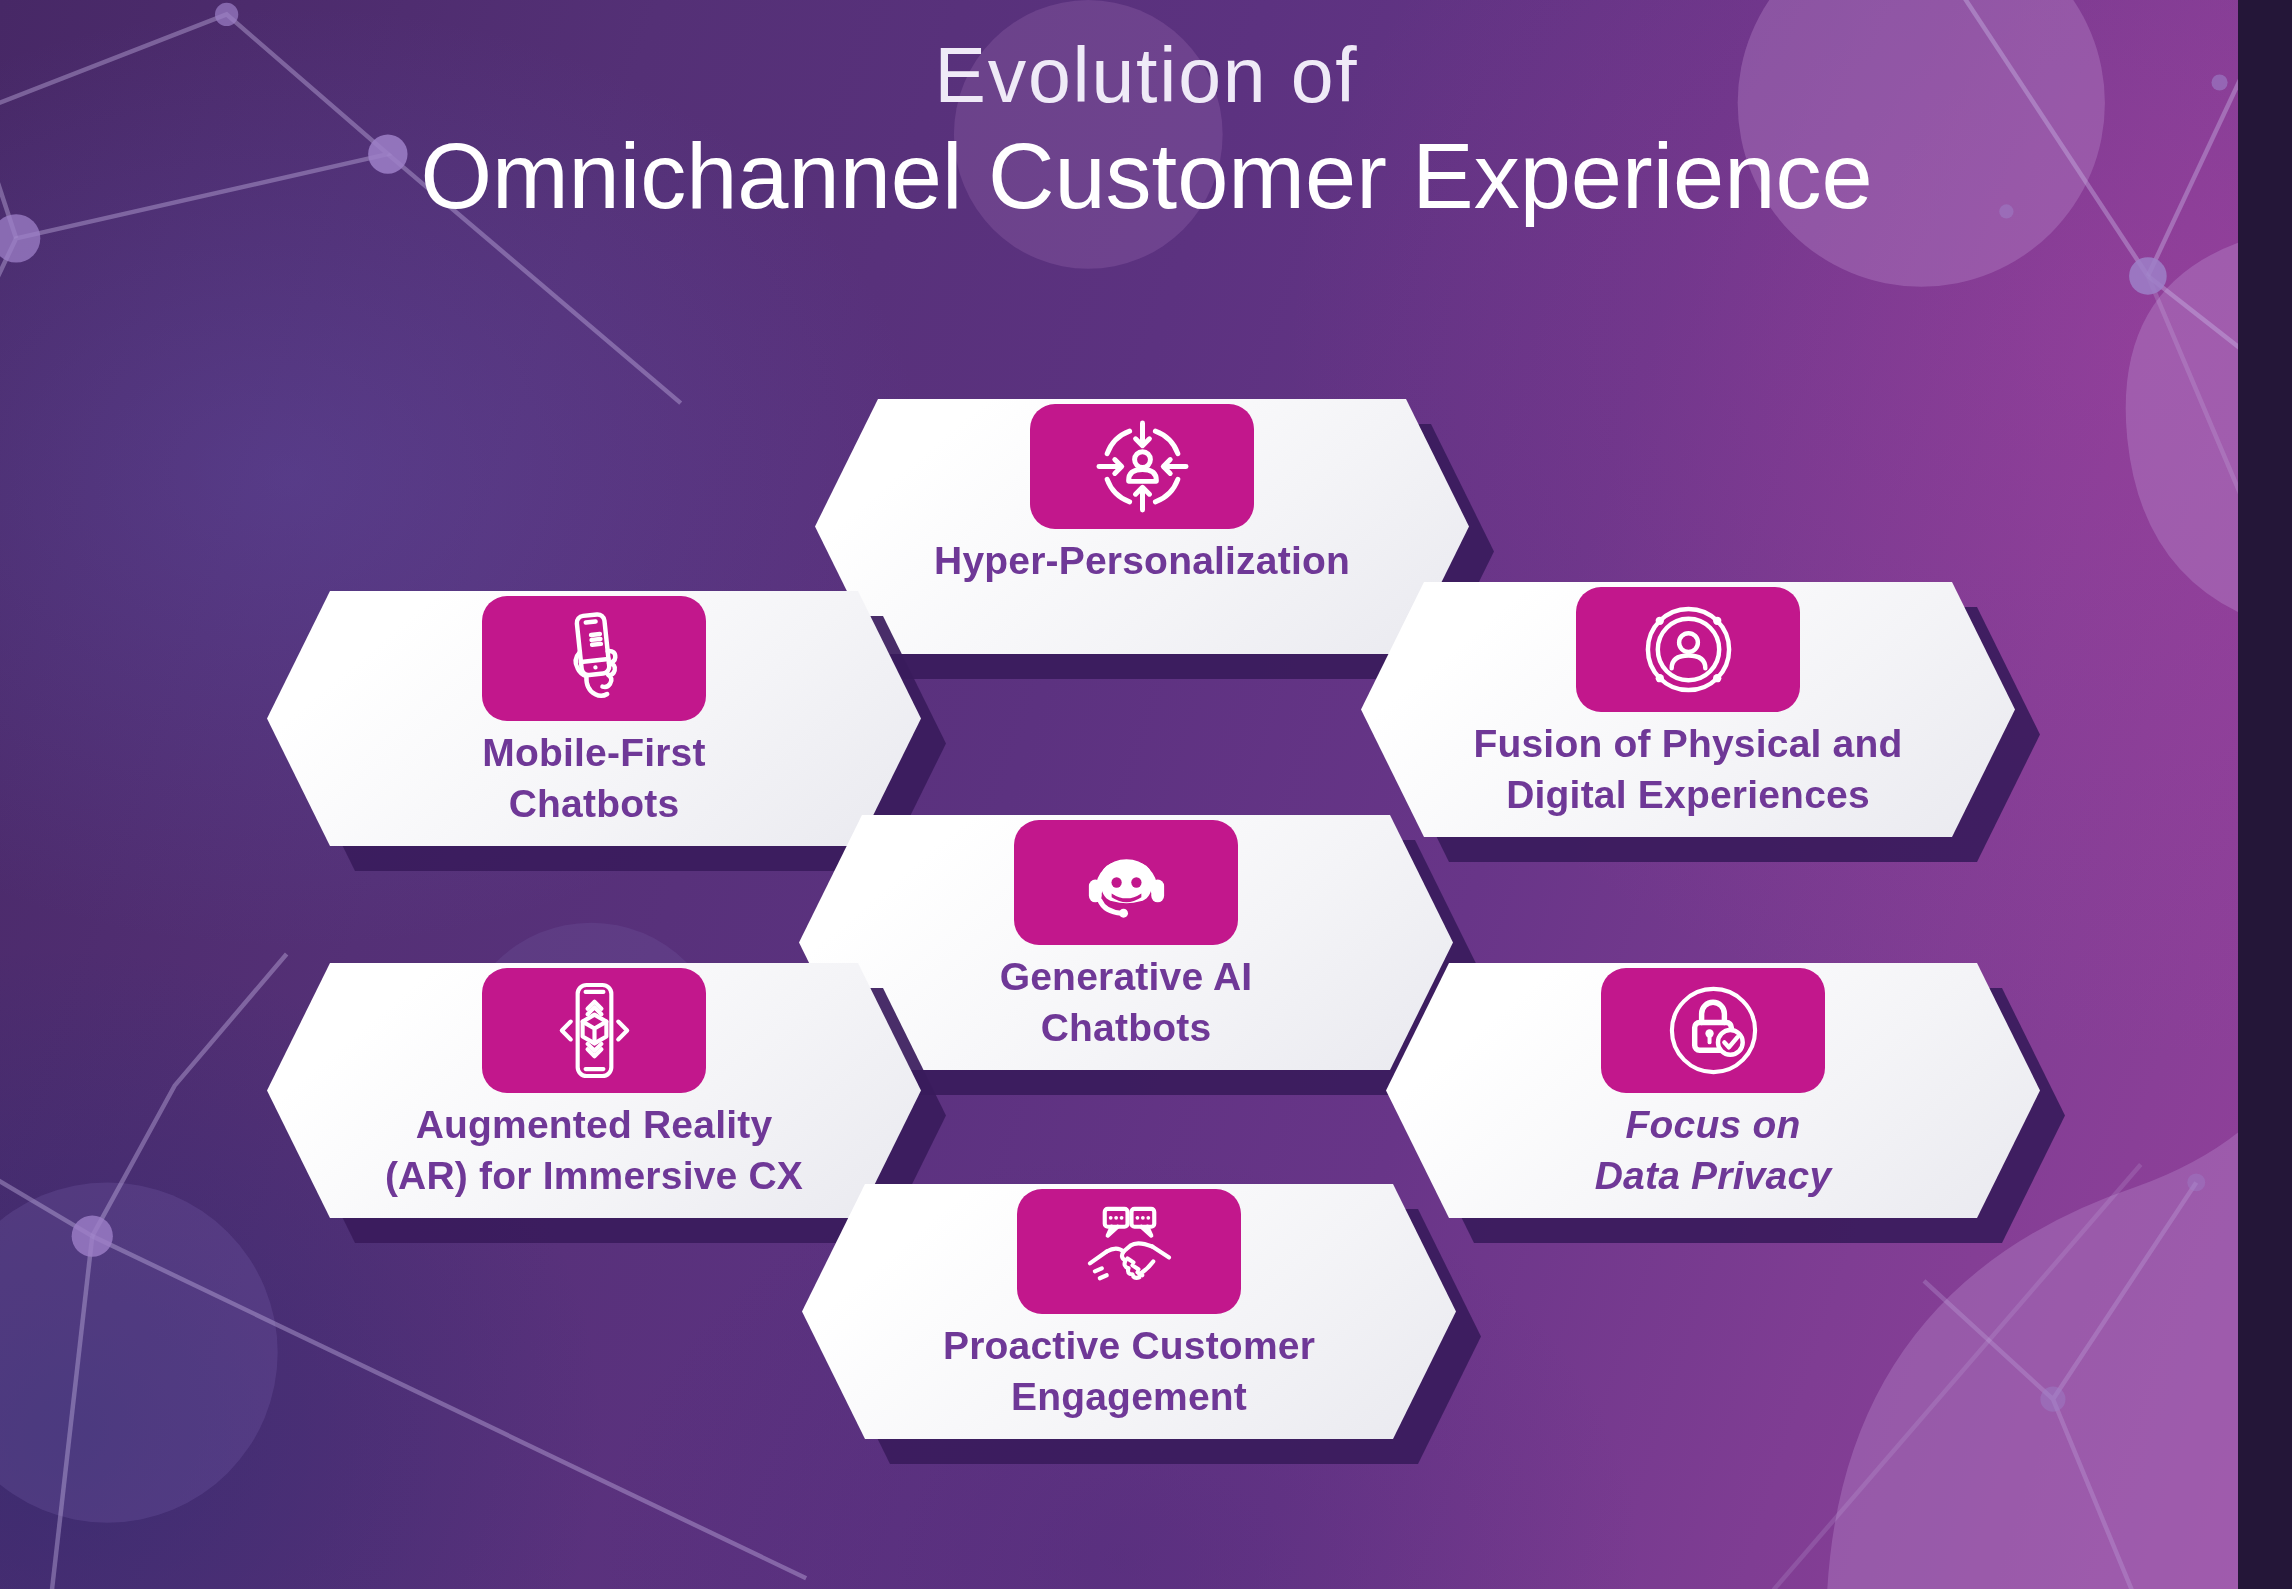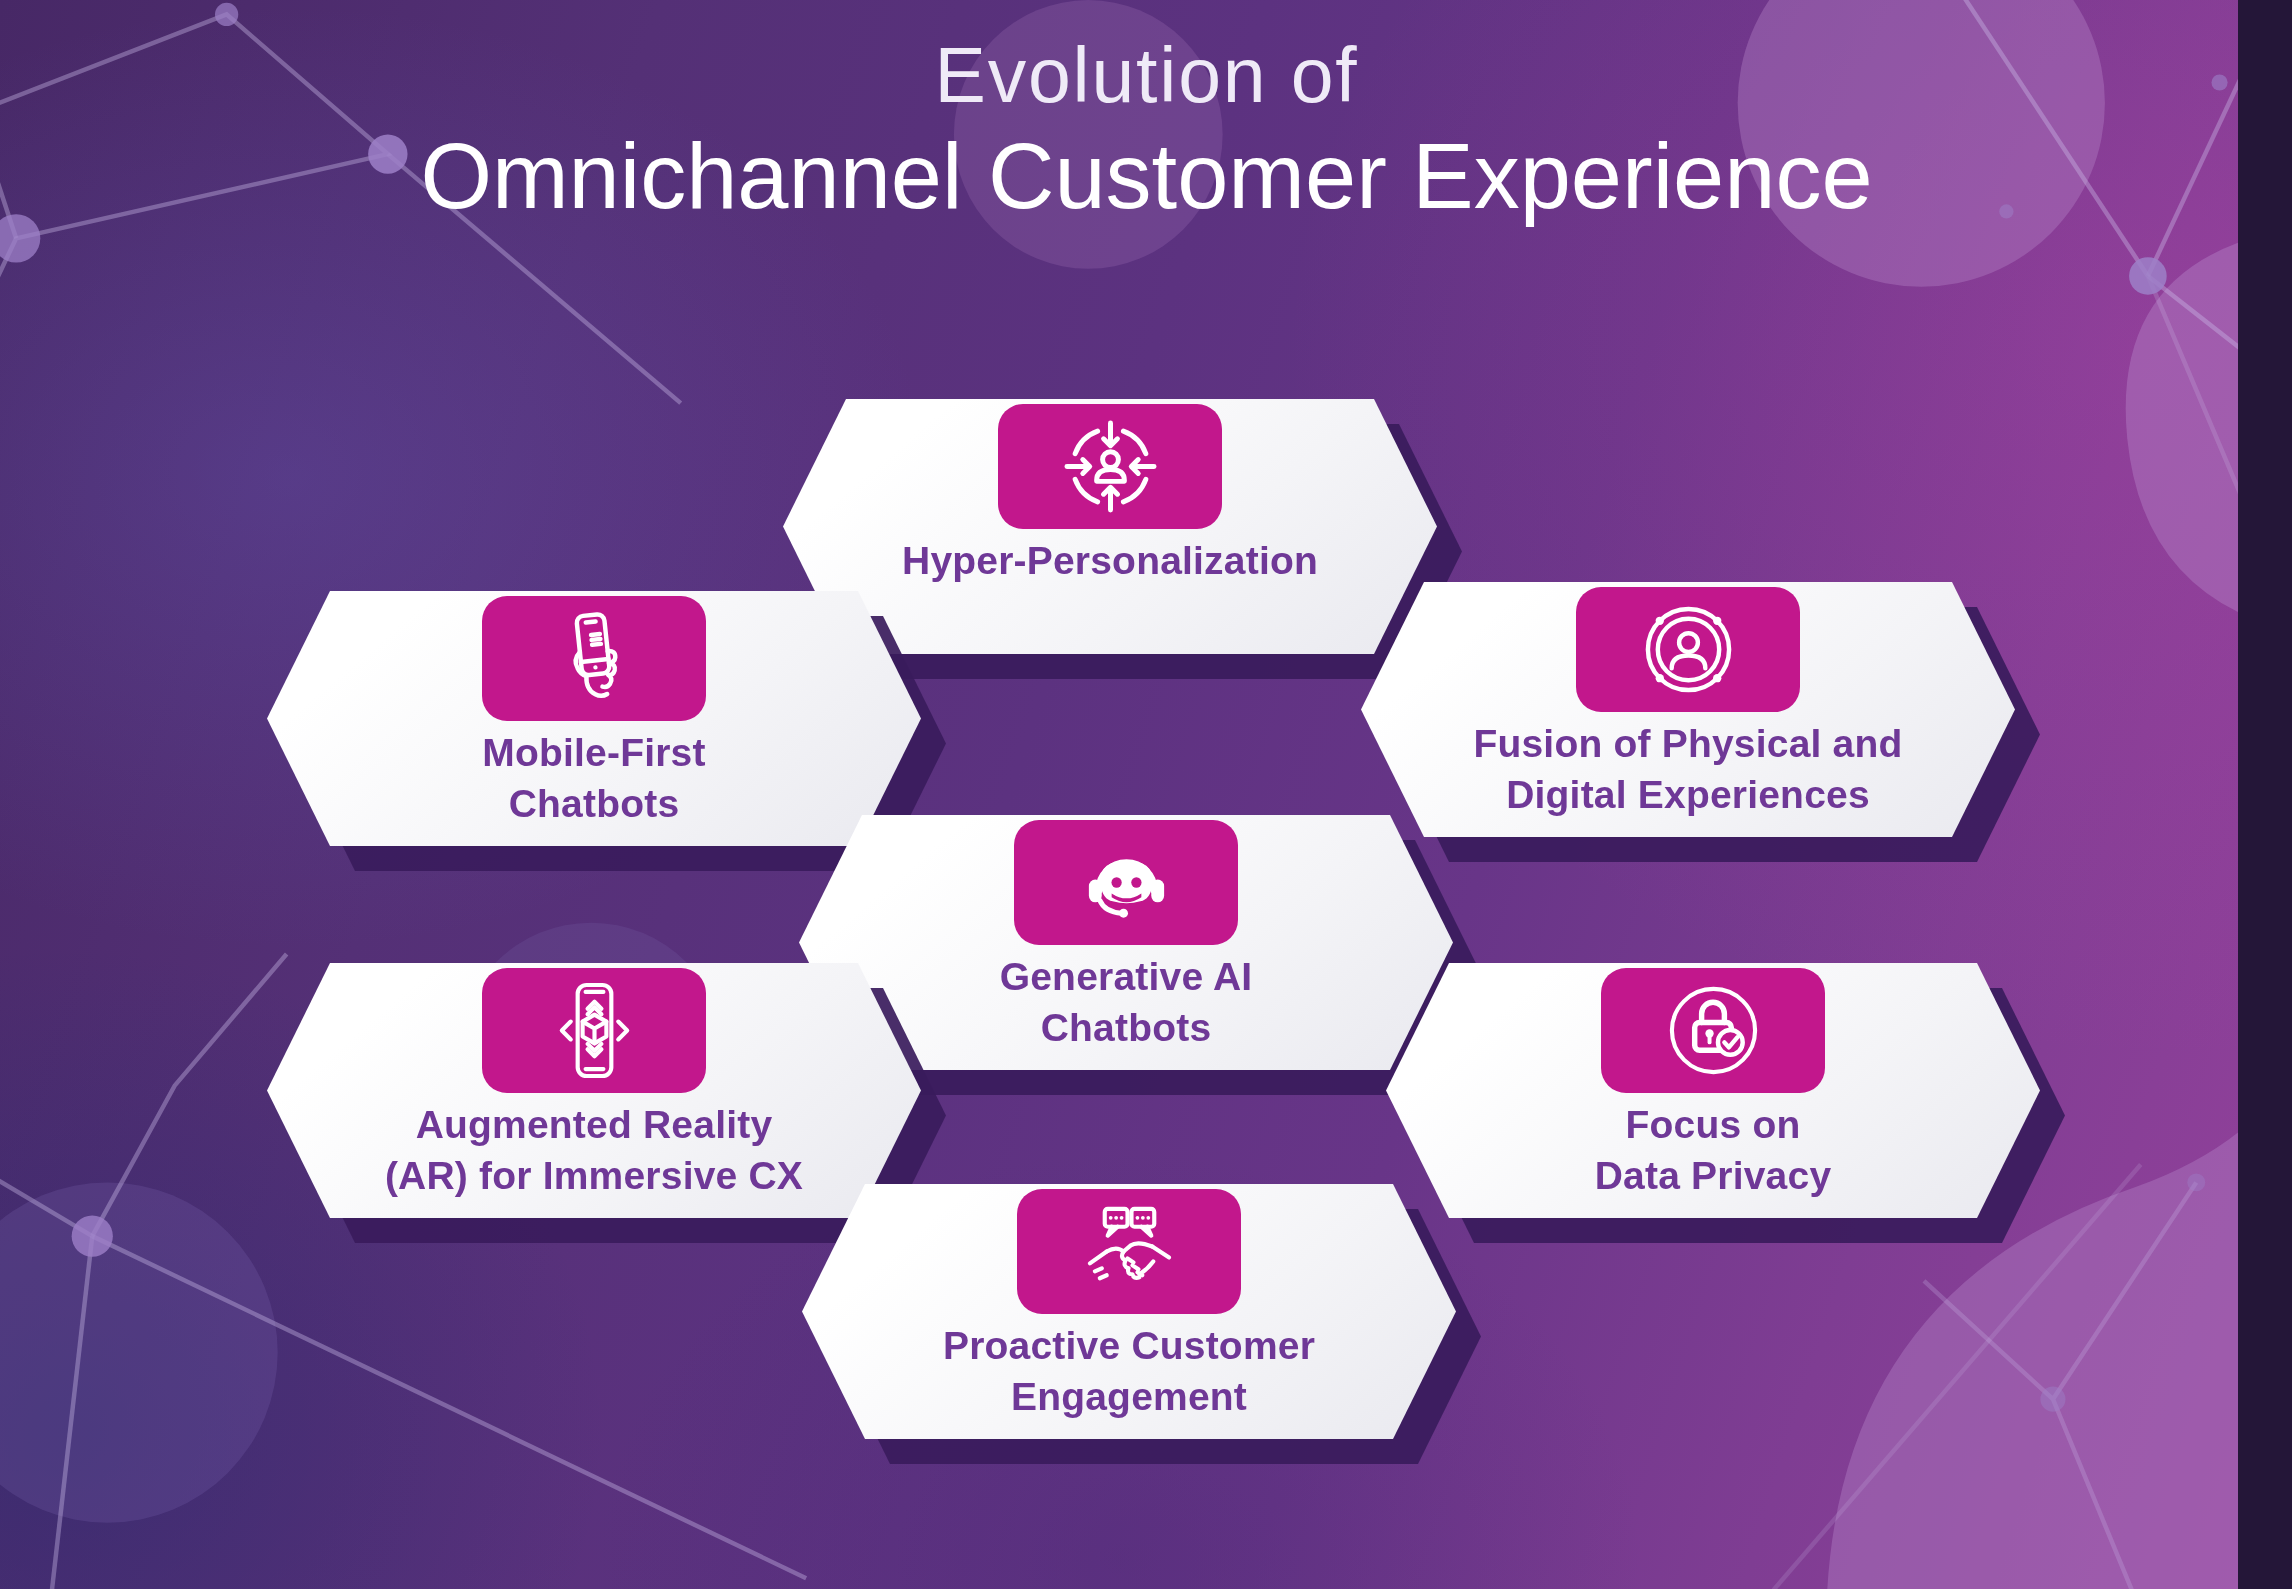--- a/index.html
+++ b/index.html
@@ -36,26 +36,26 @@
     width:224px;height:125px;border-radius:25px;background:#C2178C;
     display:flex;align-items:center;justify-content:center;
   }
   .badge svg{width:99px;height:99px;display:block;}
   .hexlabel{
     position:absolute;top:136px;left:0;width:100%;
     text-align:center;font-size:39px;font-weight:700;line-height:51px;
     color:#6F3897;white-space:pre-line;letter-spacing:0.2px;
   }
   
-  .pos-hyper      {left:783px;  top:399px;}
+  .pos-hyper      {left:815px;  top:399px;}
   .pos-mobile     {left:267px;  top:591px;}
   .pos-fusion     {left:1361px; top:582px;}
   .pos-generative {left:799px;  top:815px;}
   .pos-ar         {left:267px;  top:963px;}
-  .pos-privacy    {left:1386px; top:963px;}
+  .pos-privacy    {left:1386px; top:963px;font-style:italic;}
   .pos-proactive  {left:802px;  top:1148px;margin-top:36px;}
   .icon-stroke{stroke:#fff;fill:none;stroke-linecap:round;stroke-linejoin:round;}
 </style>
 </head>
 <body>
 
 <div class="stage">
 
   <svg class="bg-decor" width="2293" height="1590" viewBox="0 0 2560 1775">
     <g>

